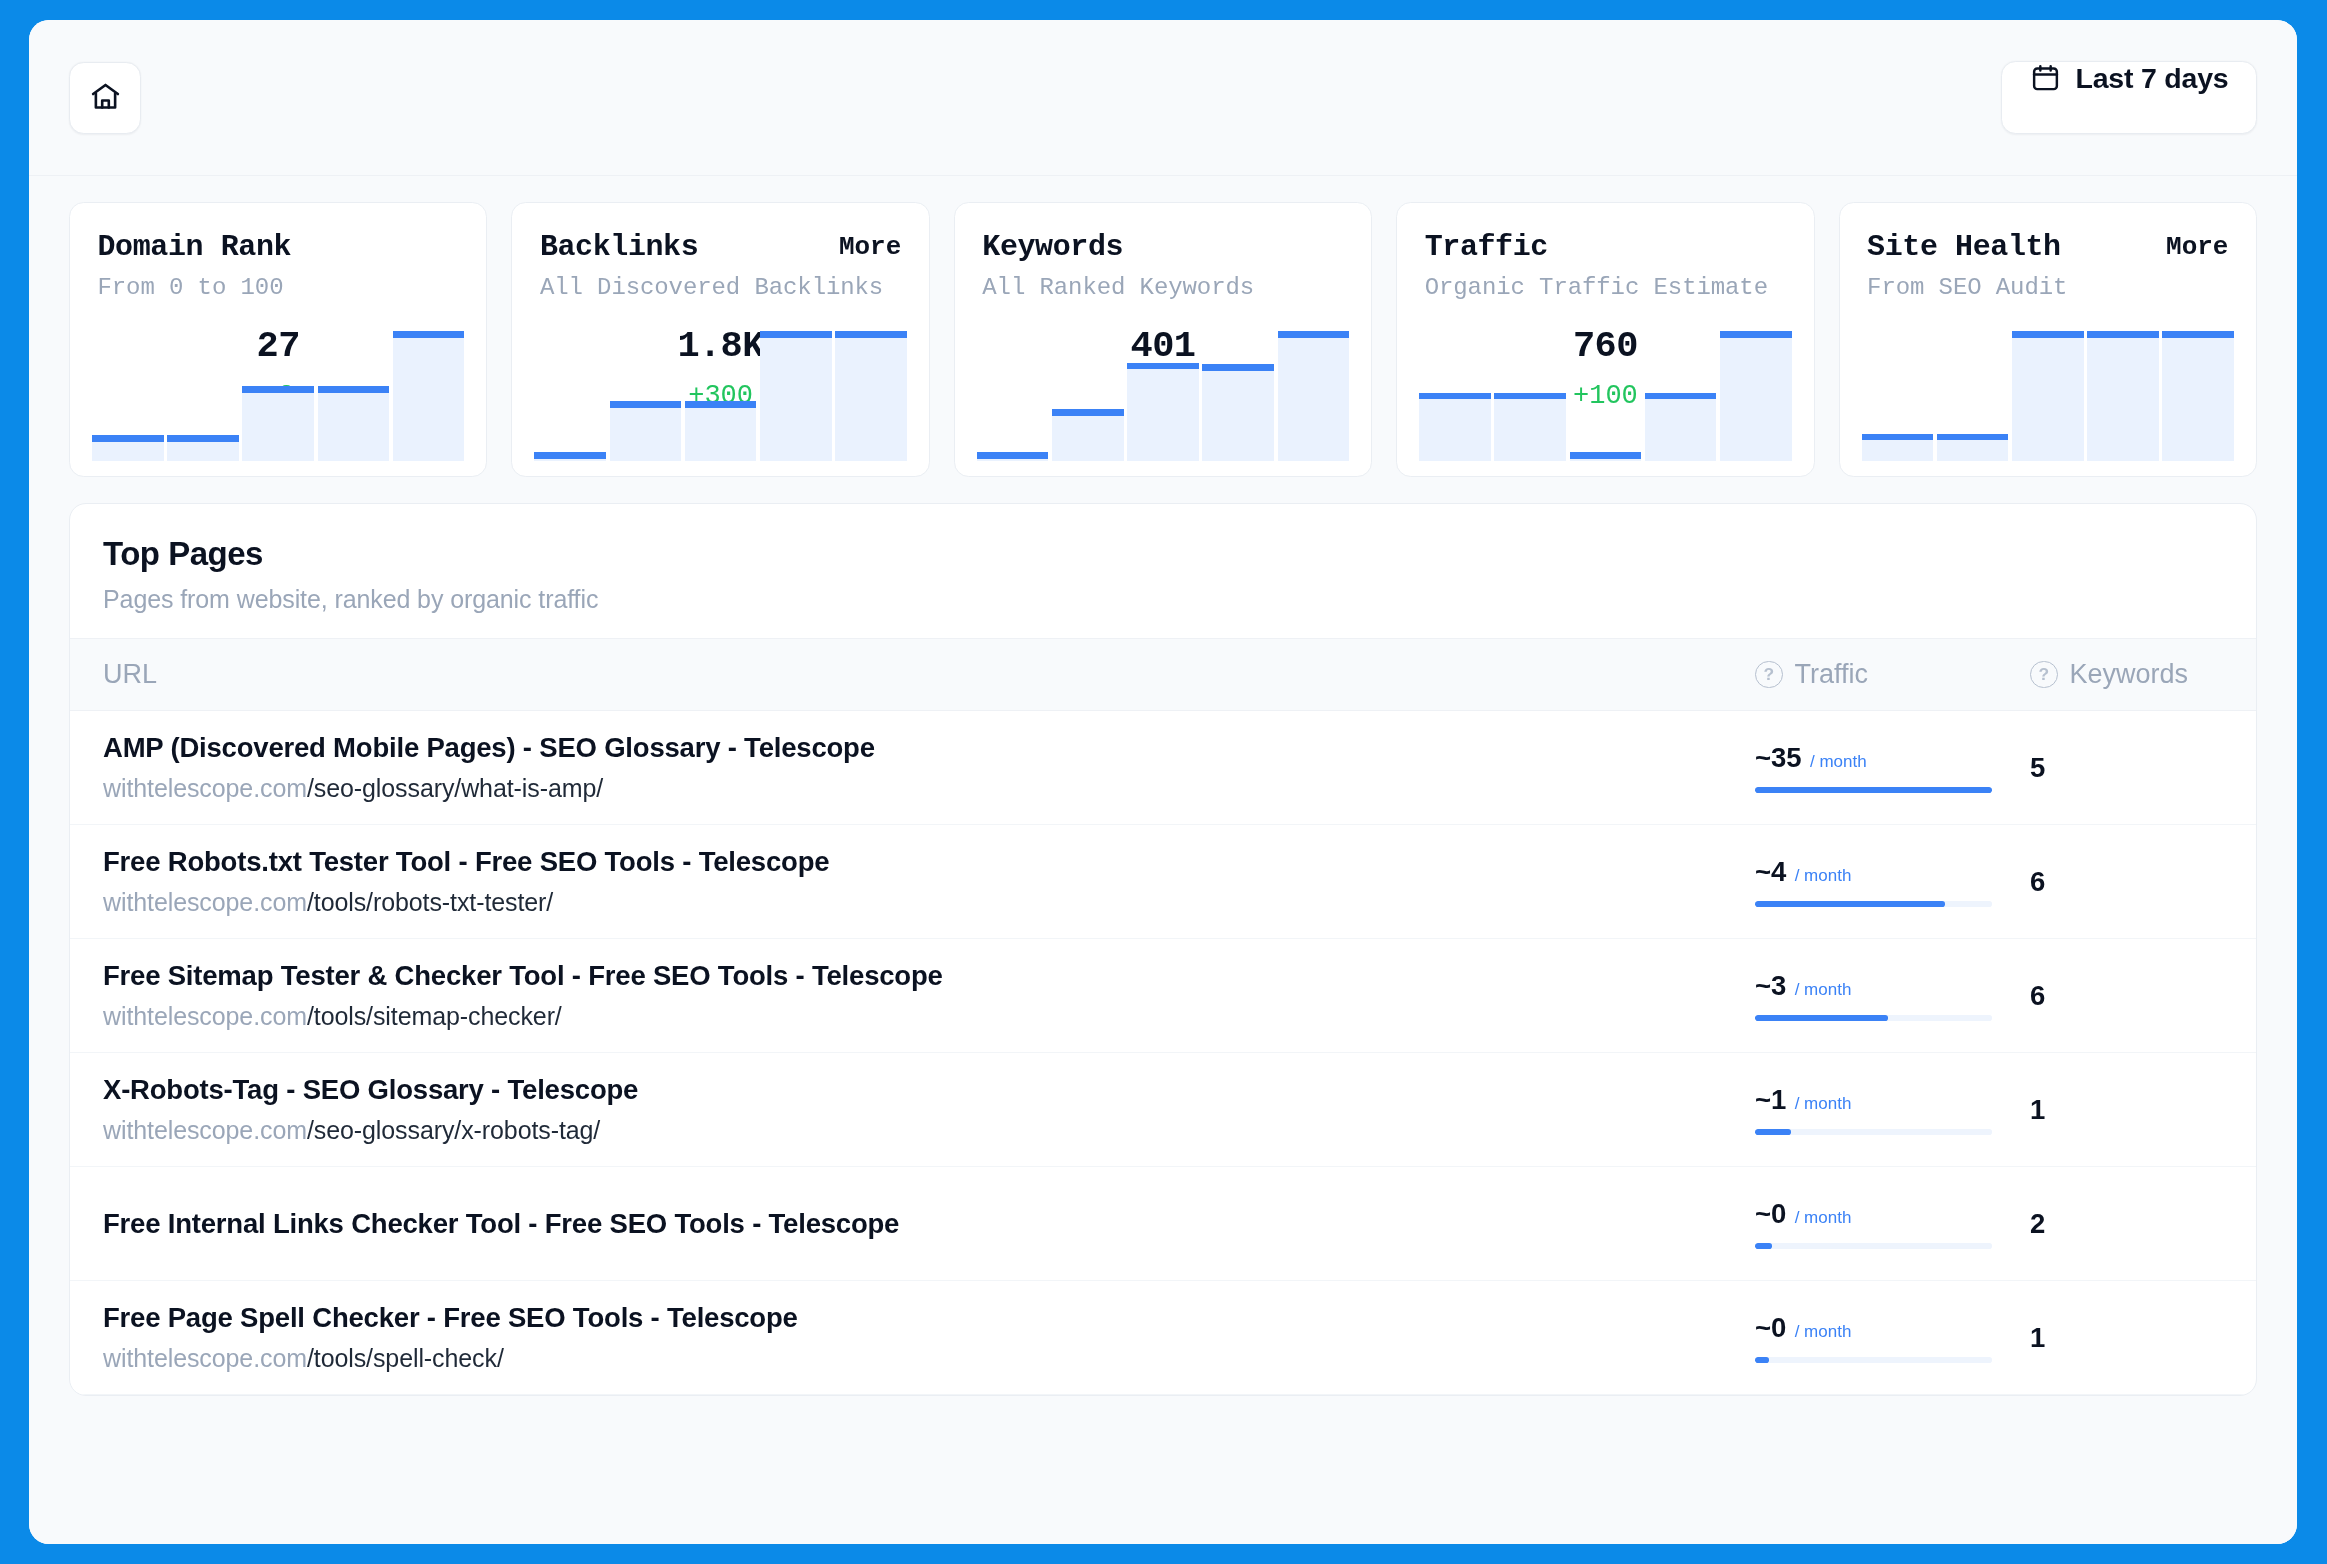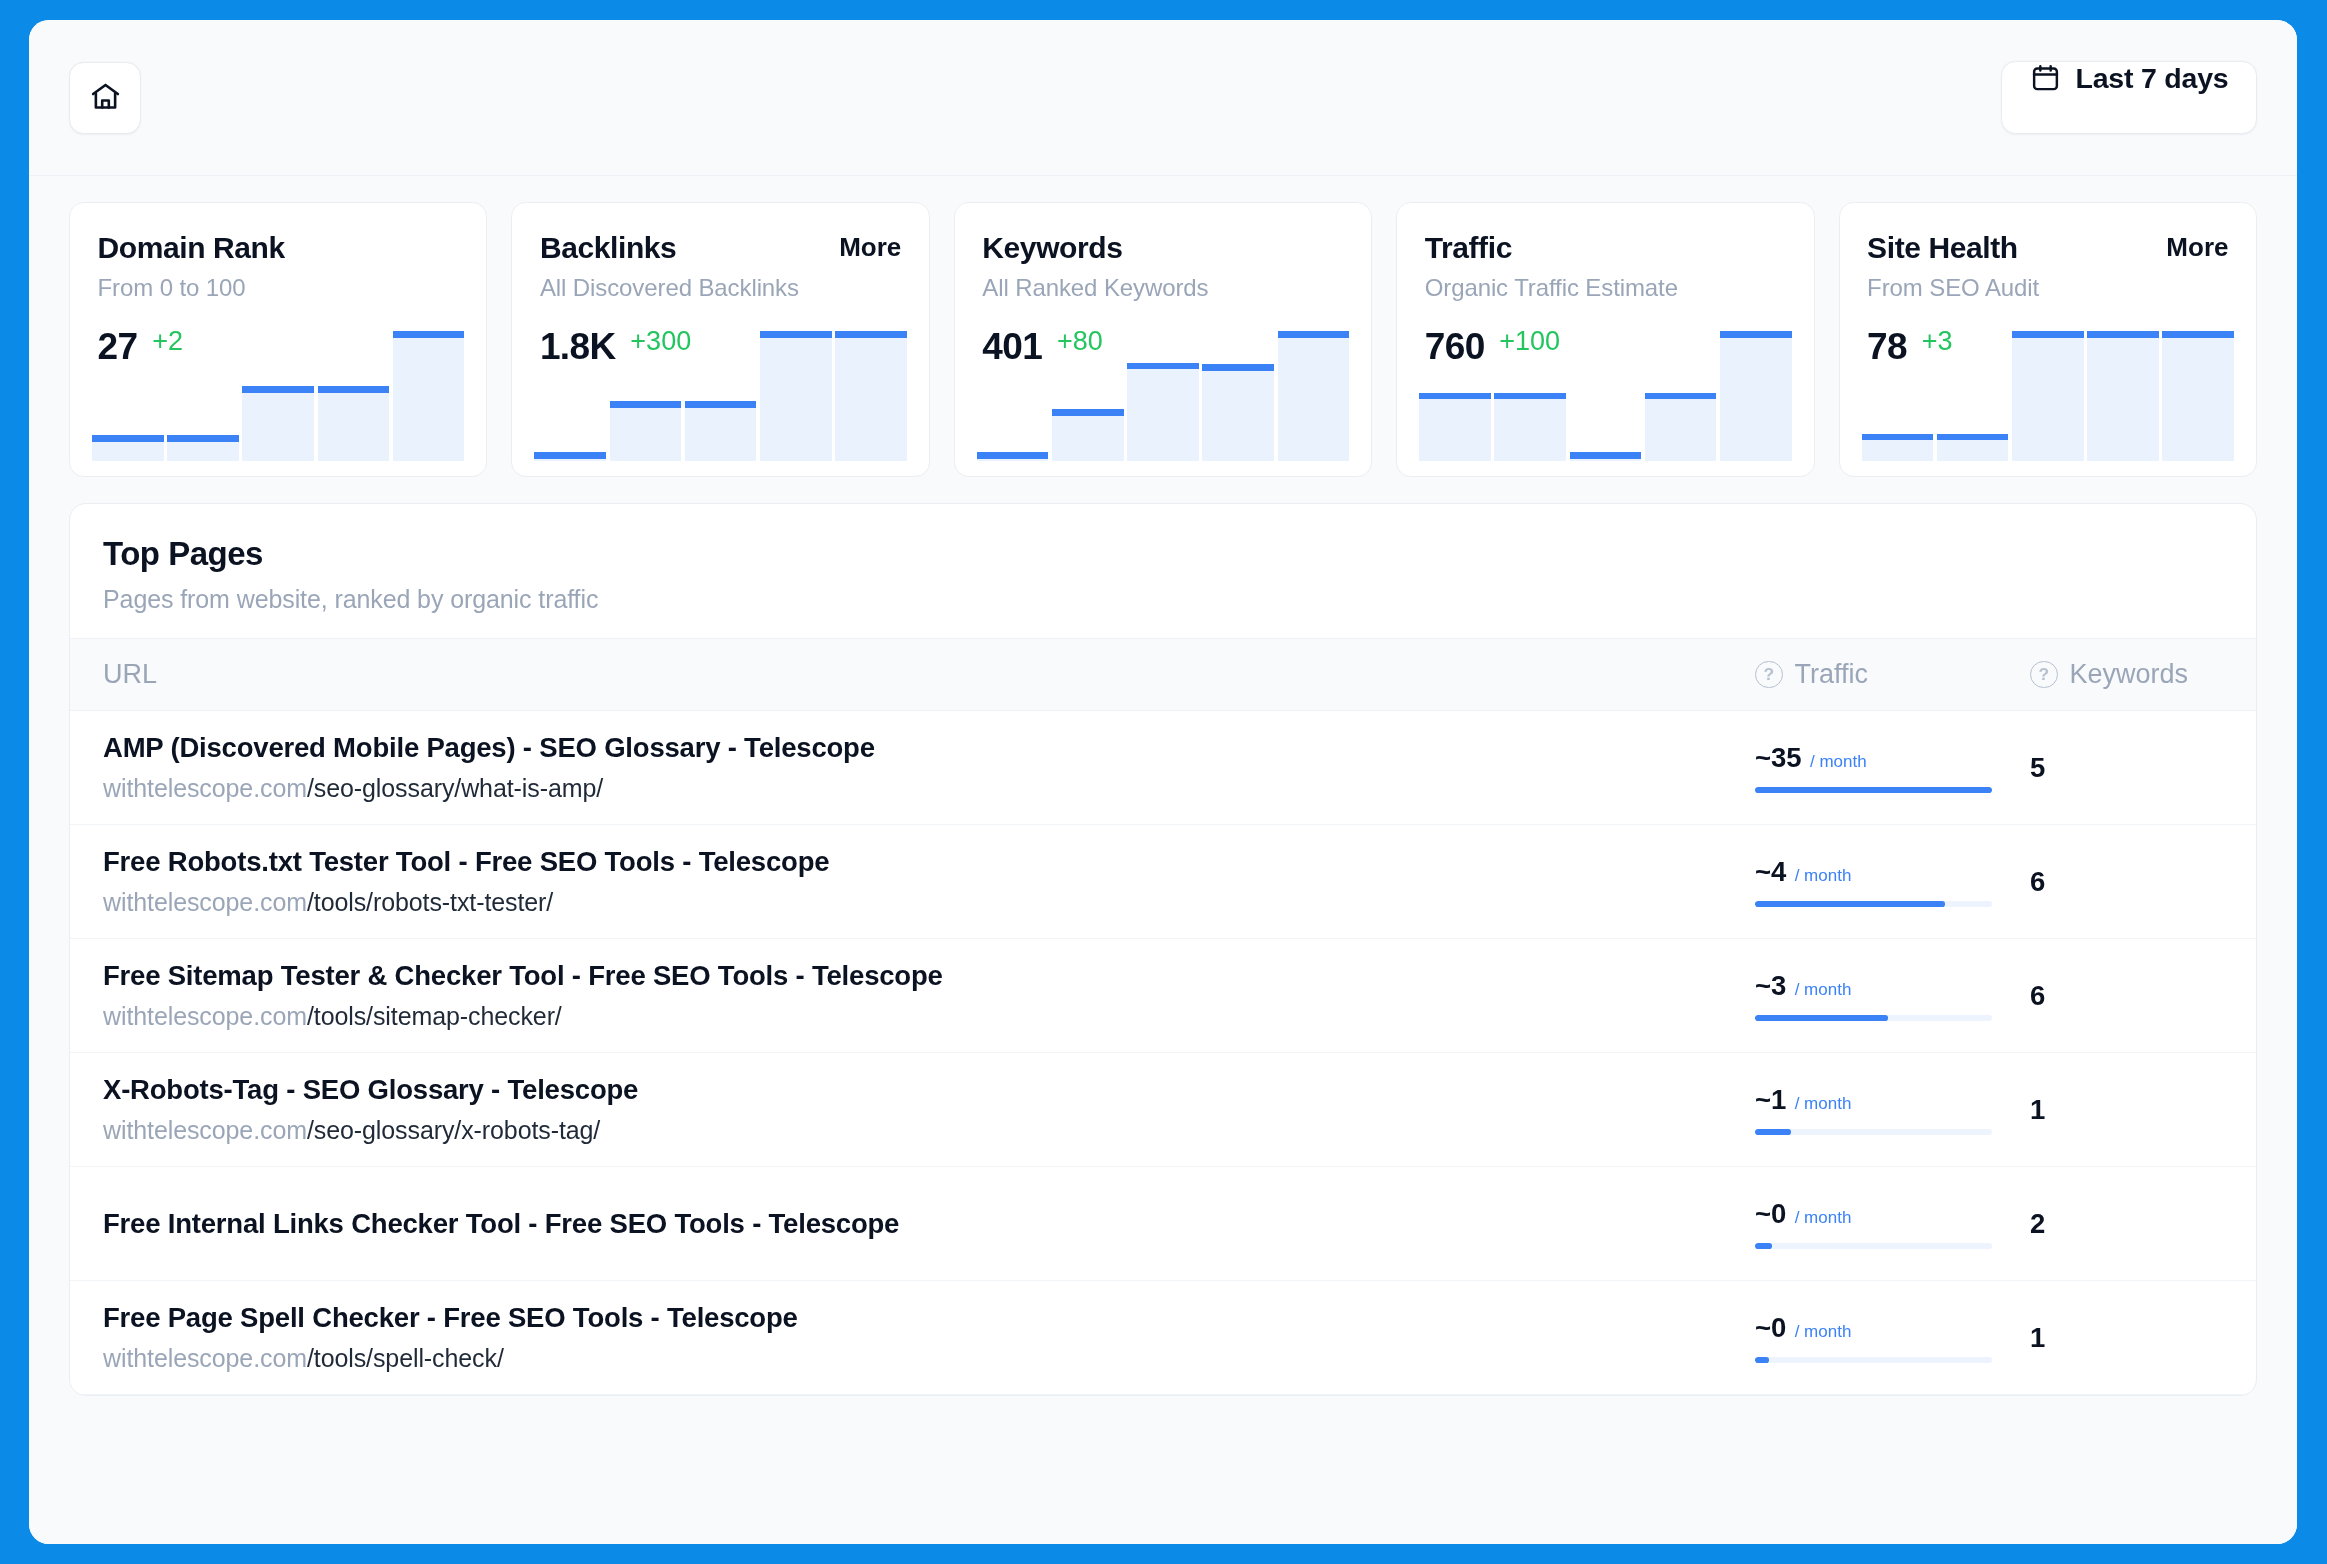--- a/index.html
+++ b/index.html
@@ -74,37 +74,38 @@
   .metric-card {
     background: #ffffff;
     border: 0.9px solid #eaeef3;
     border-radius: 14.7px;
     height: 275px;
     padding: 27.5px 27.5px 0 27.5px;
     display: flex;
     flex-direction: column;
     position: relative;
     overflow: hidden;
+    font-family: Liberation Mono, monospace;
   }
   .card-head {
     display: flex; align-items: flex-start; justify-content: space-between;
   }
   .card-title {
     font-size: 30px; font-weight: 700; color: #0b1221; letter-spacing: -0.4px;
     line-height: 1.1;
   }
   .card-more {
     font-size: 26px; font-weight: 600; color: #0b1221; cursor: pointer;
     line-height: 1.25;
   }
   .card-sub {
     font-size: 24px; color: #9aa6b8; margin-top: 10px; letter-spacing: -0.1px;
   }
   .card-valrow {
-    display: flex; align-items: flex-start; gap: 14.7px; margin-top: 24px;
+    display: flex; align-items: center; gap: 14.7px; margin-top: 24px; flex-direction: column;
   }
   .card-value {
     font-size: 37px; font-weight: 700; color: #0b1221; letter-spacing: -0.6px;
   }
   .card-delta {
     font-size: 27px; font-weight: 500; color: #22c55e;
   }
   .spark {
     position: absolute;
     left: 22px; right: 22px; bottom: 14.7px;

